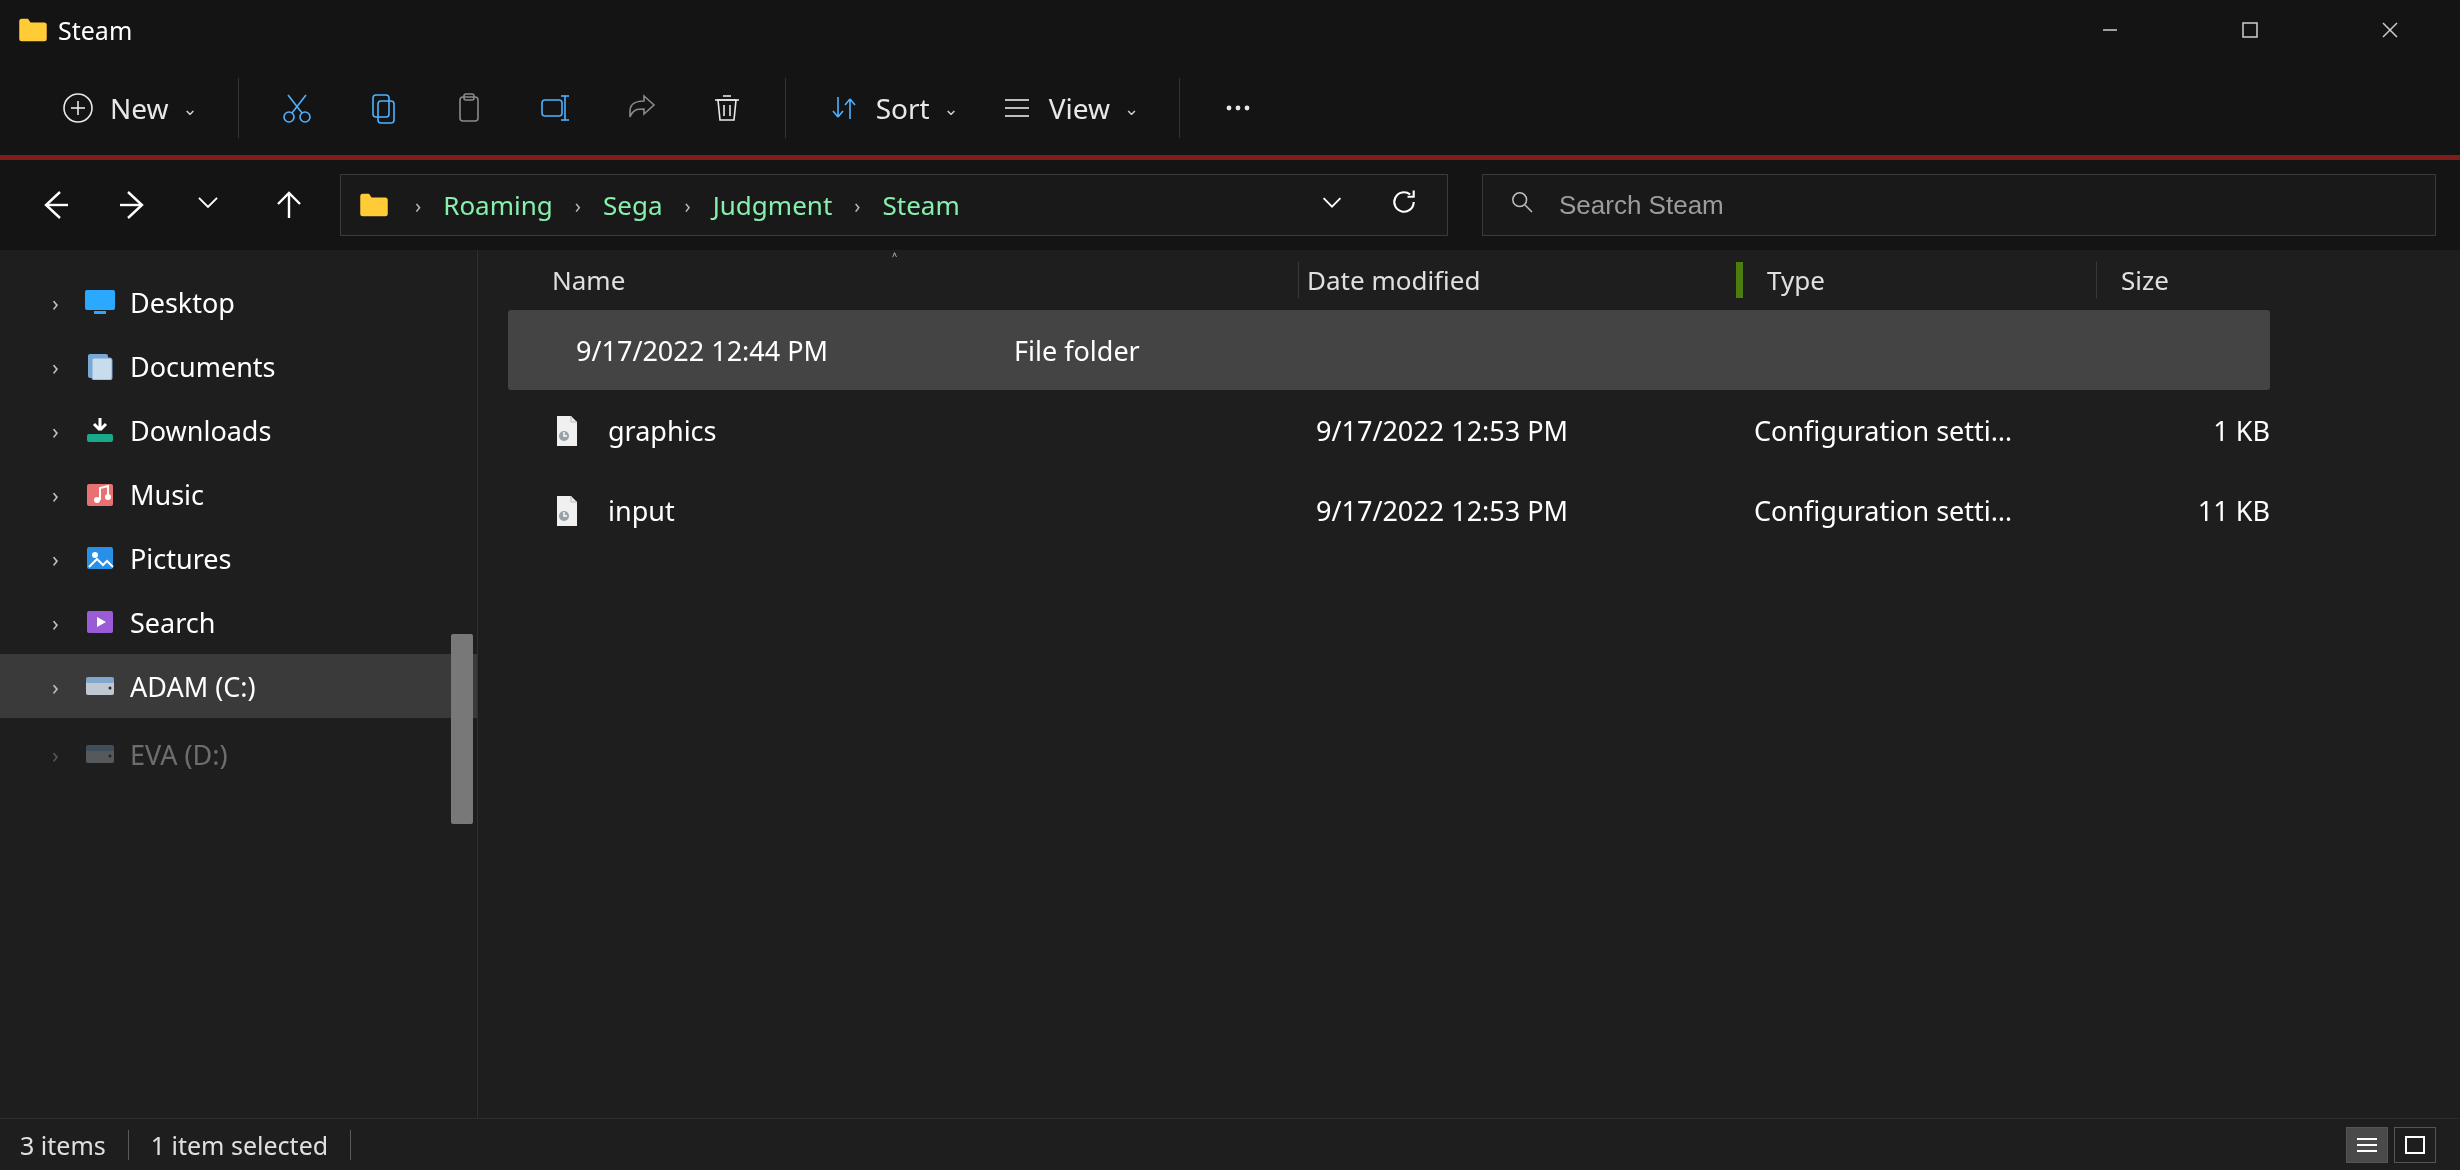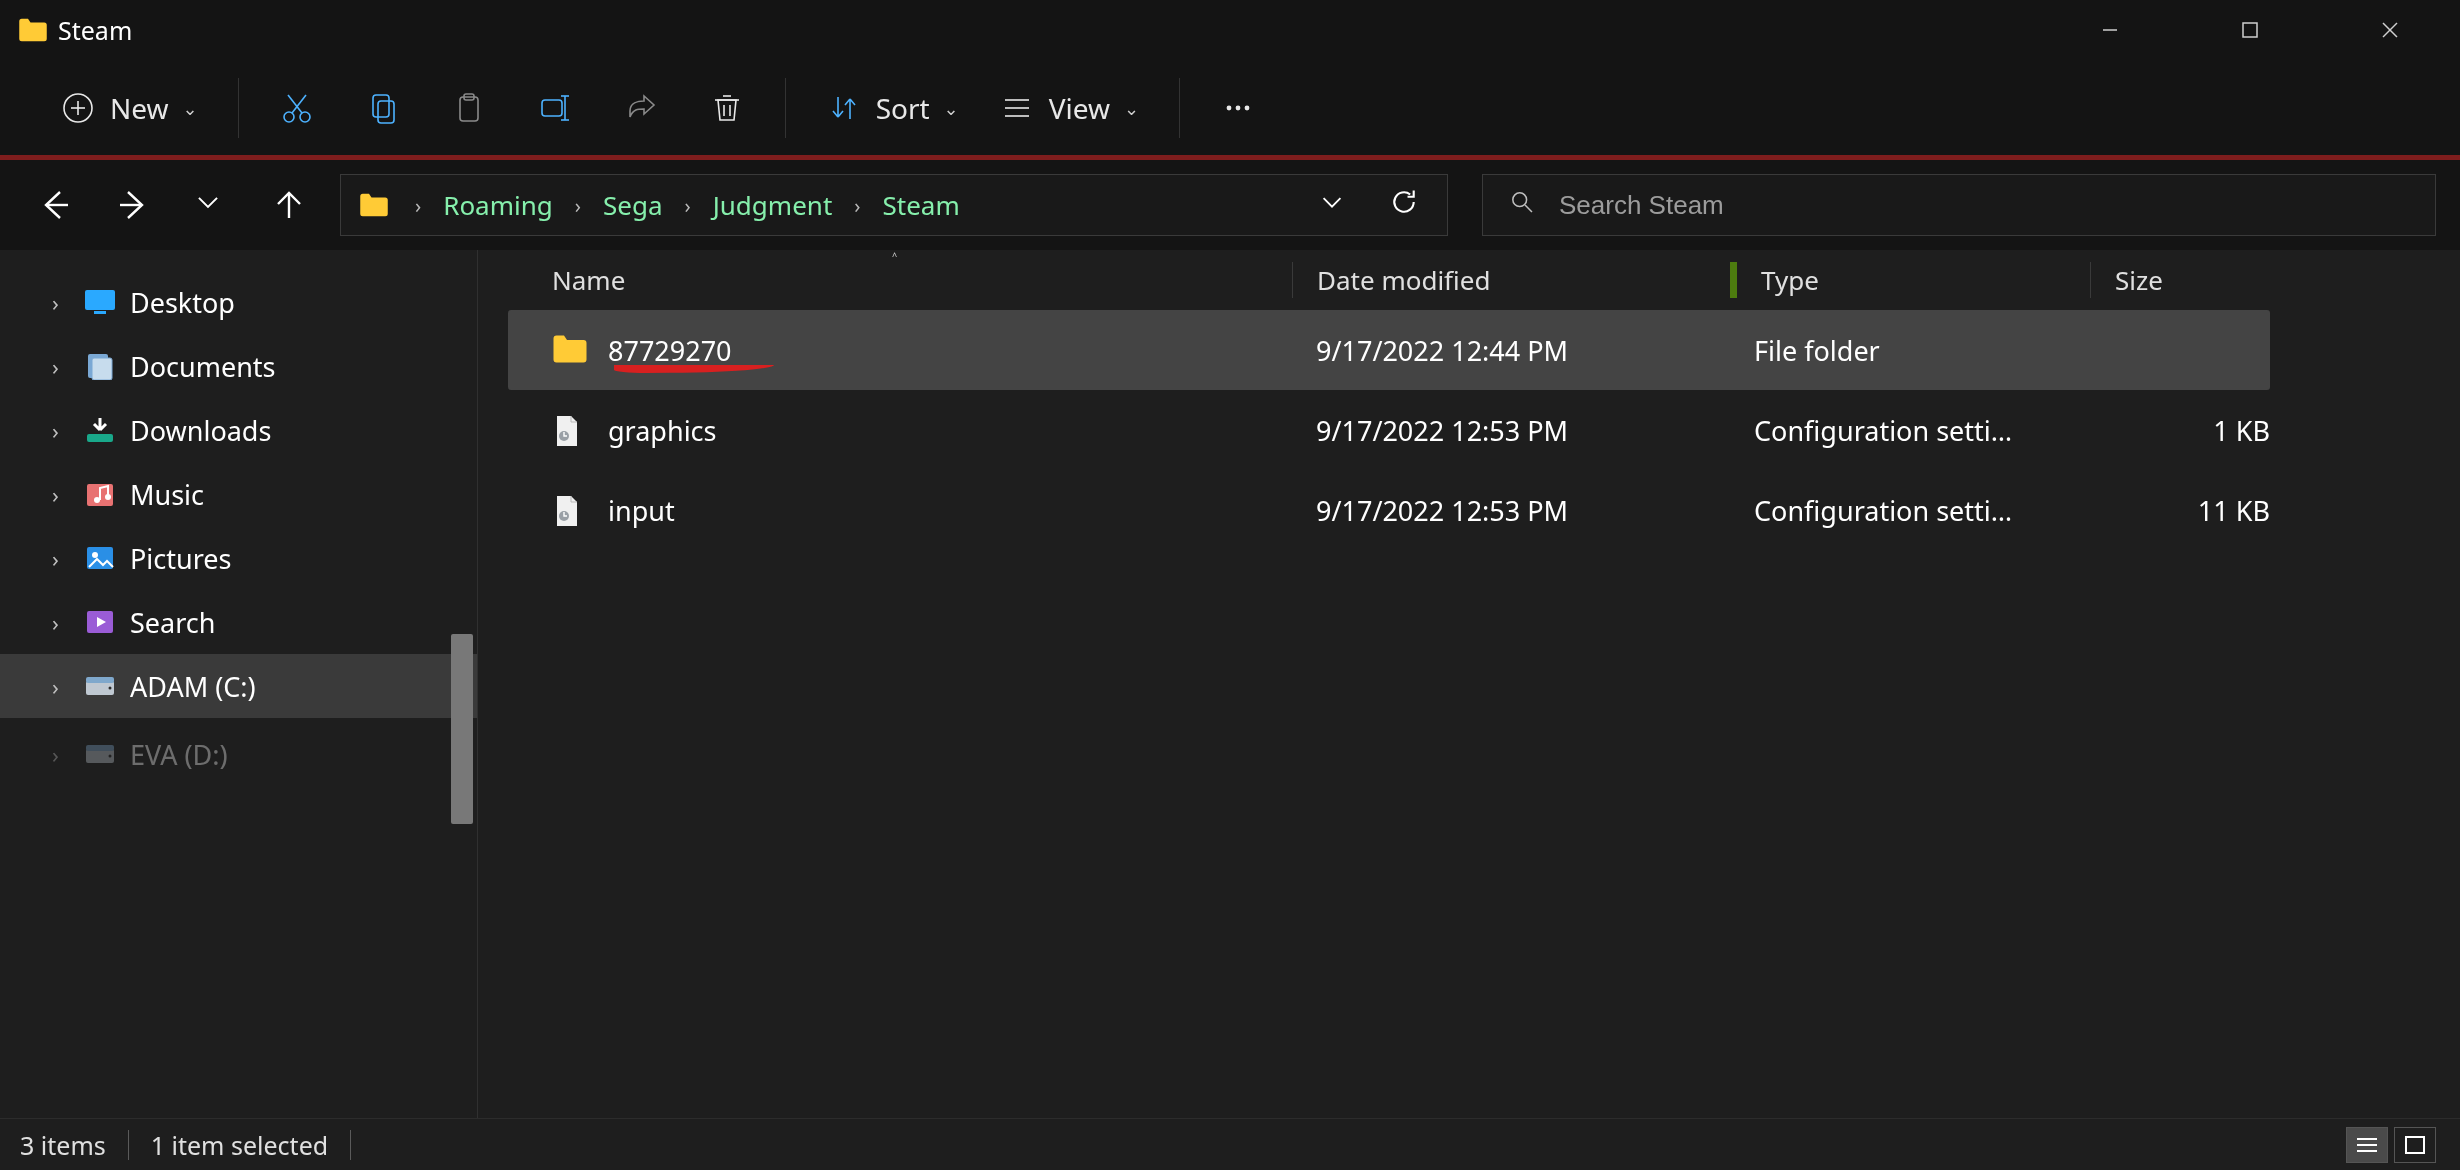--- a/index.html
+++ b/index.html
@@ -126,21 +126,21 @@
   }
 
   
   .filepane { flex: 1; display: flex; flex-direction: column; background: #1e1e1e; }
   .cols {
     display: flex; align-items: center; height: 60px;
     color: #e0e0e0; font-size: 26px;
     padding-left: 74px;
   }
   .col-name { width: 740px; position: relative; }
-  .col-date { width: 438px; border-left: 1px solid #3a3a3a; padding-left: 24px; }
+  .col-date { width: 438px; border-left: 1px solid #3a3a3a; padding-left: 8px; margin-left: 6px; }
   .col-type { width: 360px; border-left: 7px solid #4d7c0f; padding-left: 24px; }
   .col-size { width: 240px; border-left: 1px solid #3a3a3a; padding-left: 24px; }
   .sort-caret { position: absolute; top: -14px; left: 340px; color: #cfcfcf; font-size: 18px; }
 
   .rows { padding-left: 30px; padding-right: 190px; }
   .row {
     display: flex; align-items: center;
     height: 80px;
     font-size: 27px;
     color: #fff;
@@ -482,27 +482,20 @@
       <div class="col-name">
         <span class="sort-caret">˄</span>
         <span>Name</span>
       </div>
       <div class="col-date">Date modified</div>
       <div class="col-type">Type</div>
       <div class="col-size">Size</div>
     </div>
     <div class="rows" id="rows">
         <div class="row selected">
-          <div class="cell-name">
-            <span class="fico"><svg class="folder-svg" viewBox="0 0 24 20" width="36" height="30">
-                <path d="M1 3a2 2 0 0 1 2-2h5l2 3h11a2 2 0 0 1 2 2v11a2 2 0 0 1-2 2H3a2 2 0 0 1-2-2z"></path>
-              </svg></span>
-            <span>87729270</span>
-            <div class="underline-mark"></div>
-          </div>
           <div class="cell-date">9/17/2022 12:44 PM</div>
           <div class="cell-type">File folder</div>
           <div class="cell-size"></div>
         </div>
         <div class="row">
           <div class="cell-name">
             <span class="fico"><svg viewBox="0 0 28 34" width="30" height="34">
                 <path d="M4 2h14l6 6v24H4z" fill="#f0f0f0"></path>
                 <path d="M18 2v6h6" fill="none" stroke="#b8b8b8"></path>
                 <circle cx="11" cy="22" r="5" fill="#9aa0a6"></circle>

